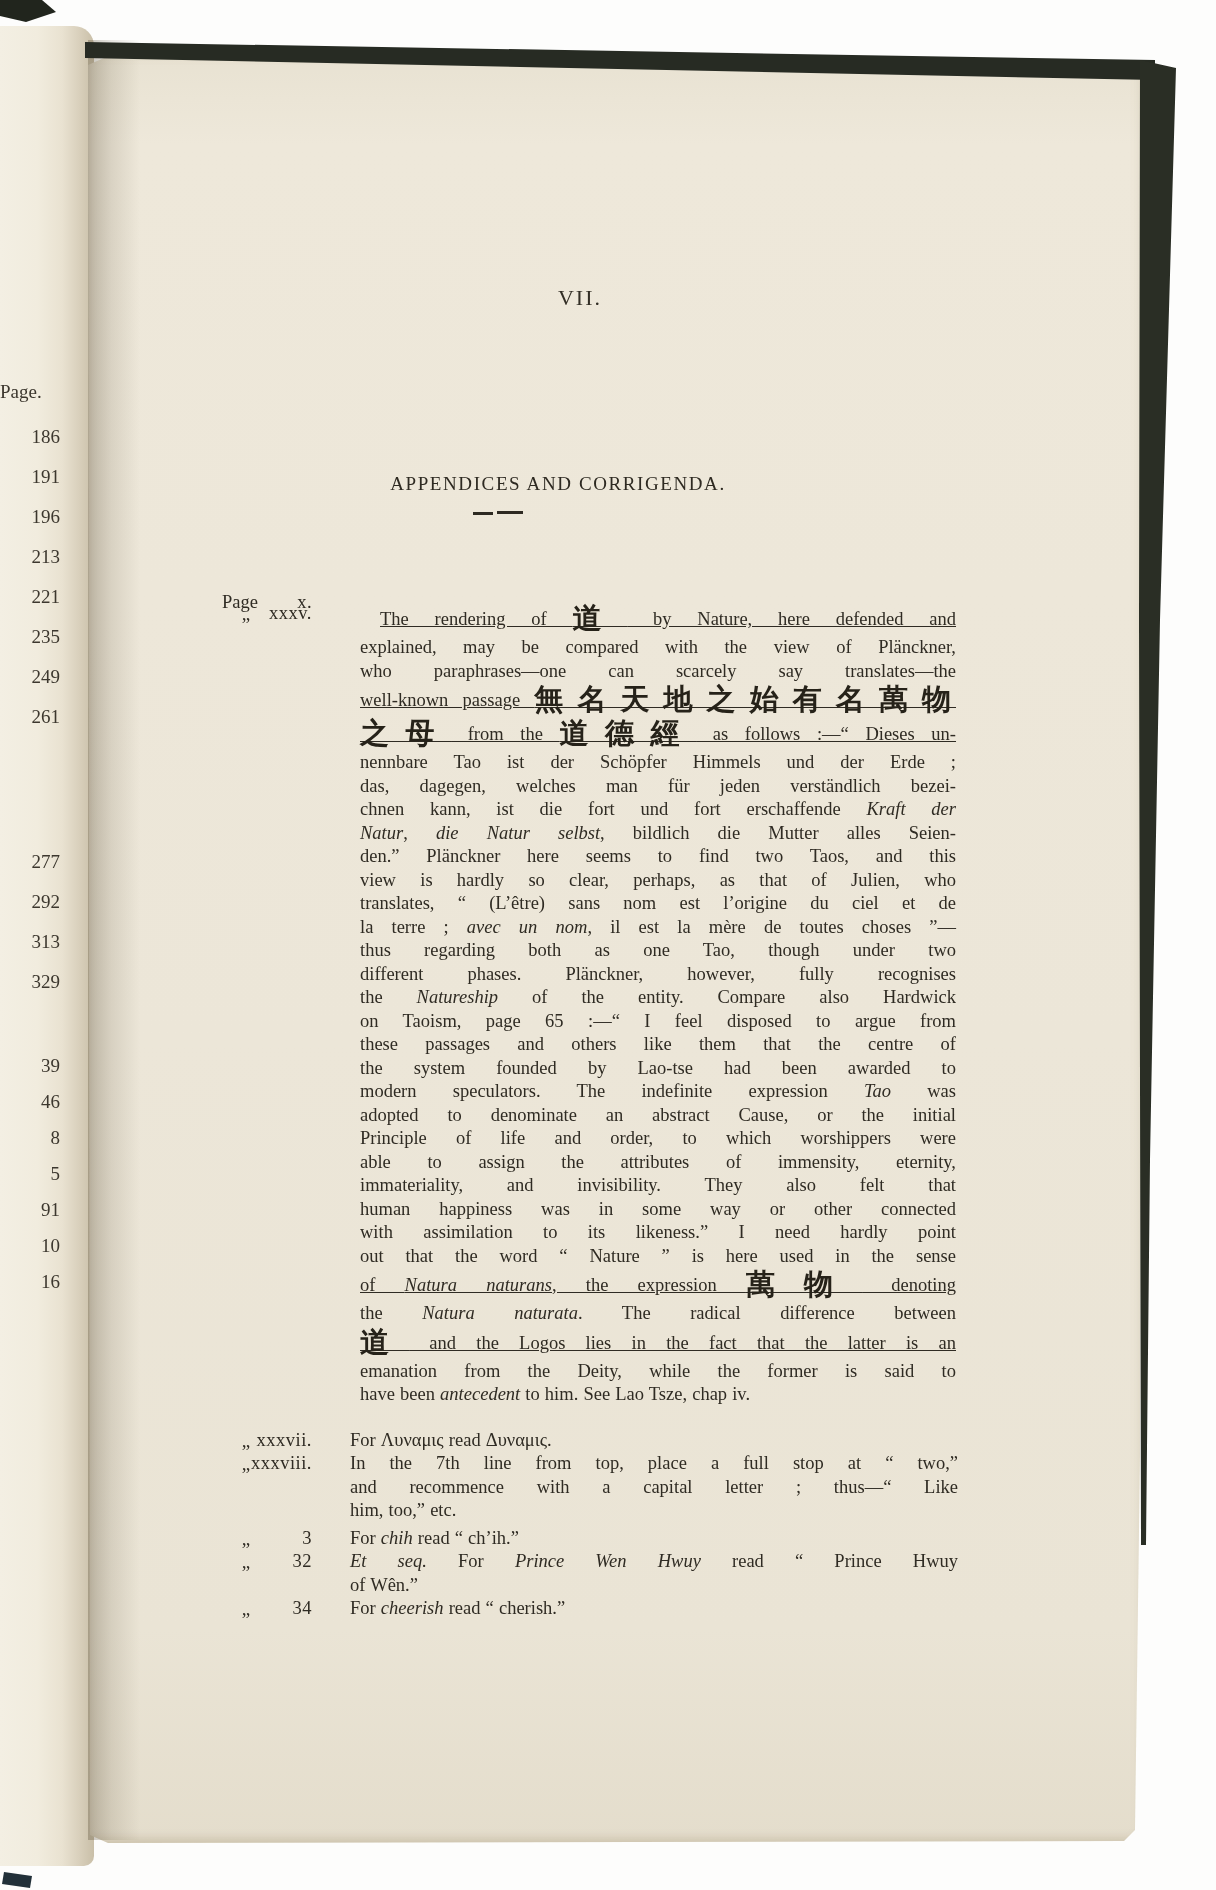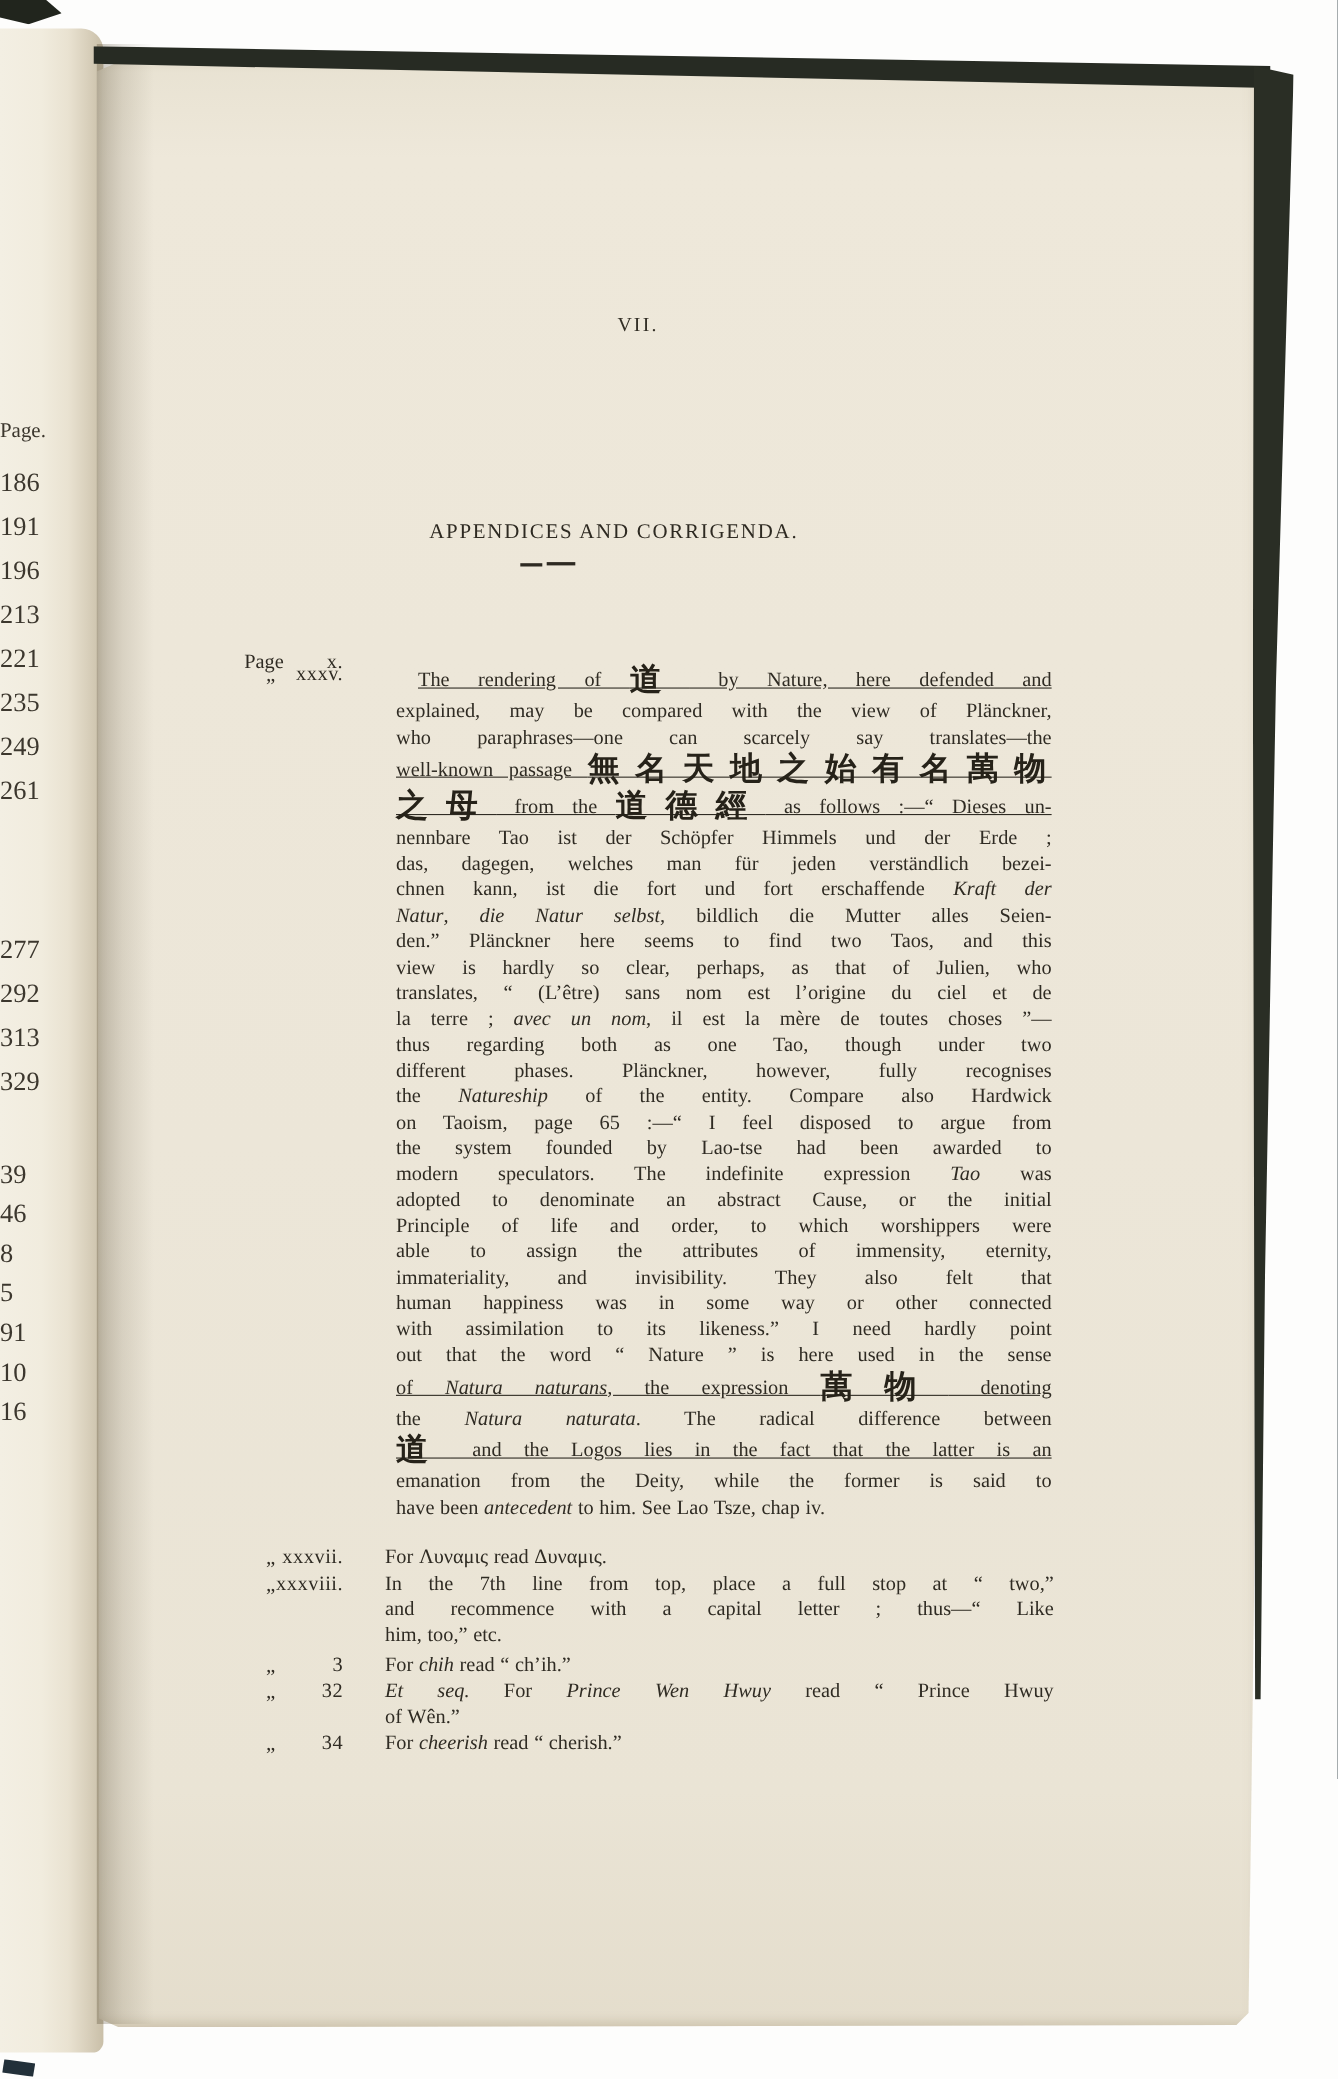--- a/index.html
+++ b/index.html
@@ -38,42 +38,42 @@
   }
   .facing-heading{
     position:absolute;left:0;top:355px;width:78px;
     font-size:19px;text-align:left;color:#3c372e;
   }
   .facing-numbers{
     list-style:none;margin:0;padding:0;
     position:absolute;left:0;top:400px;width:60px;
   }
   .facing-numbers li{
-    height:40px;font-size:24px;color:#3c372e;
+    height:40px;text-align:right;font-size:19px;color:#3c372e;
   }
   .facing-numbers li:nth-child(9){margin-top:105px;}
   .facing-numbers li:nth-child(13){margin-top:44px;}
   .facing-numbers li:nth-child(n+13){height:36px;}
 
   
   .main-page{
     position:absolute;left:88px;top:55px;width:1058px;height:1788px;
     background:linear-gradient(180deg,#e8e2d2 0%,#eee8da 5%,#ece6d8 55%,#eae4d5 88%,#e4ddcc 100%);
     clip-path:polygon(0px 10px,16px 3px,1048px 18px,1056px 26px,1052px 1400px,1047px 1775px,1036px 1786px,20px 1788px,2px 1780px);
     box-shadow:inset 0 -5px 10px rgba(135,115,75,.18), inset -6px 0 12px rgba(135,115,75,.12);
   }
   .gutter-shadow{
     position:absolute;left:88px;top:40px;width:52px;height:1800px;
     background:linear-gradient(90deg,rgba(92,80,56,.34) 0%,rgba(92,80,56,.14) 45%,rgba(92,80,56,0) 100%);
     pointer-events:none;
   }
 
   .folio{
     position:absolute;left:442px;top:230px;width:100px;
-    text-align:center;font-size:18px;letter-spacing:2px;color:#332f26;
+    text-align:center;font-size:22px;letter-spacing:2px;color:#332f26;
   }
   .page-title{
     position:absolute;left:290px;top:378px;width:360px;
     text-align:center;font-size:19px;letter-spacing:1.6px;color:#2e2a22;white-space:nowrap;margin-top:40px;
   }
   .divider{position:absolute;left:385px;top:456px;width:52px;height:4px;}
   .divider i{display:inline-block;height:3px;background:#2e2a22;vertical-align:top;}
   .divider i:first-child{width:20px;margin-right:4px;transform:translateY(1px);}
   .divider i:last-child{width:26px;}
 
@@ -159,20 +159,21 @@
             <div class="line">chnen kann, ist die fort und fort erschaffende <i>Kraft der</i></div>
             <div class="line"><i>Natur</i>, <i>die Natur selbst</i>, bildlich die Mutter alles Seien-</div>
             <div class="line">den.”  Plänckner here seems to find two Taos, and this</div>
             <div class="line">view is hardly so clear, perhaps, as that of Julien, who</div>
             <div class="line">translates, “ (L’être) sans nom est l’origine du ciel et de</div>
             <div class="line">la terre ; <i>avec un nom</i>, il est la mère de toutes choses ”—</div>
             <div class="line">thus regarding both as one Tao, though under two</div>
             <div class="line">different phases.  Plänckner, however, fully recognises</div>
             <div class="line">the <i>Natureship</i> of the entity.  Compare also Hardwick</div>
             <div class="line">on Taoism, page 65 :—“ I feel disposed to argue from</div>
+            <div class="line">these passages and others like them that the centre of</div>
             <div class="line">the system founded by Lao-tse had been awarded to</div>
             <div class="line">modern speculators.  The indefinite expression <i>Tao</i> was</div>
             <div class="line">adopted to denominate an abstract Cause, or the initial</div>
             <div class="line">Principle of life and order, to which worshippers were</div>
             <div class="line">able to assign the attributes of immensity, eternity,</div>
             <div class="line">immateriality, and invisibility.  They also felt that</div>
             <div class="line">human happiness was in some way or other connected</div>
             <div class="line">with assimilation to its likeness.”  I need hardly point</div>
             <div class="line">out that the word “ Nature ” is here used in the sense</div>
             <div class="line cjkline">of <i>Natura naturans</i>, the expression <span class="cjk">萬物</span> denoting</div>

